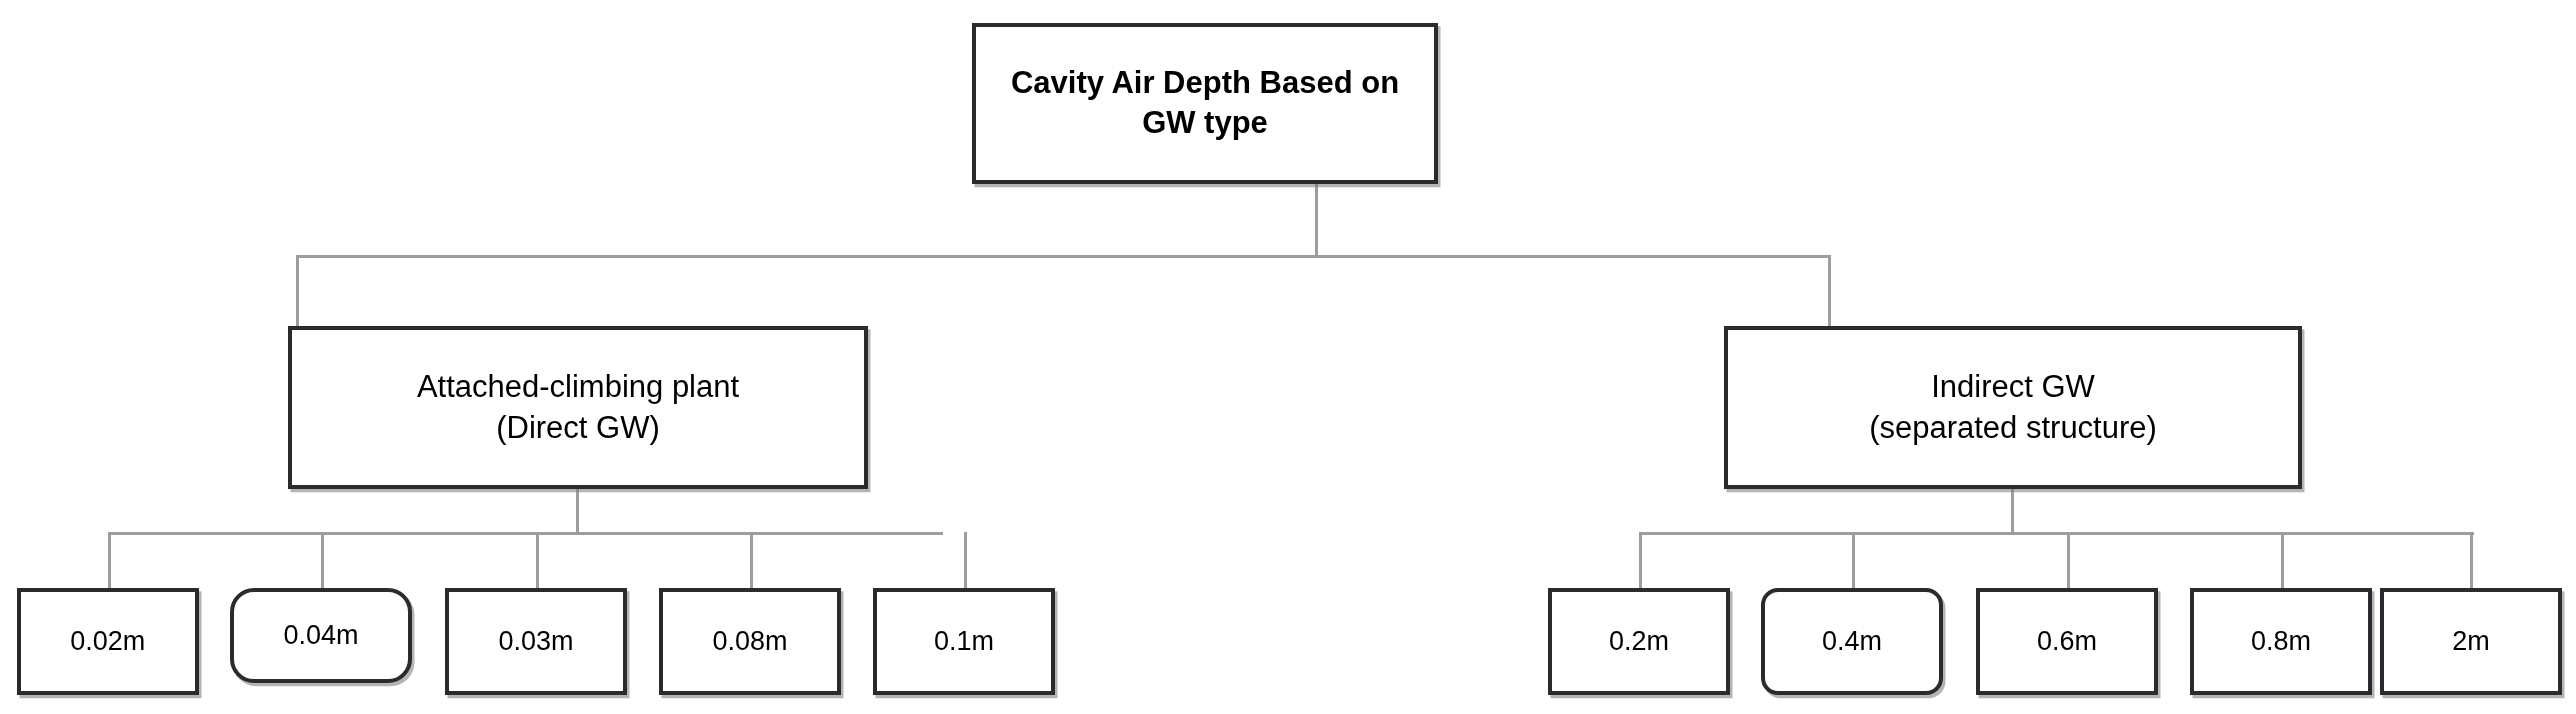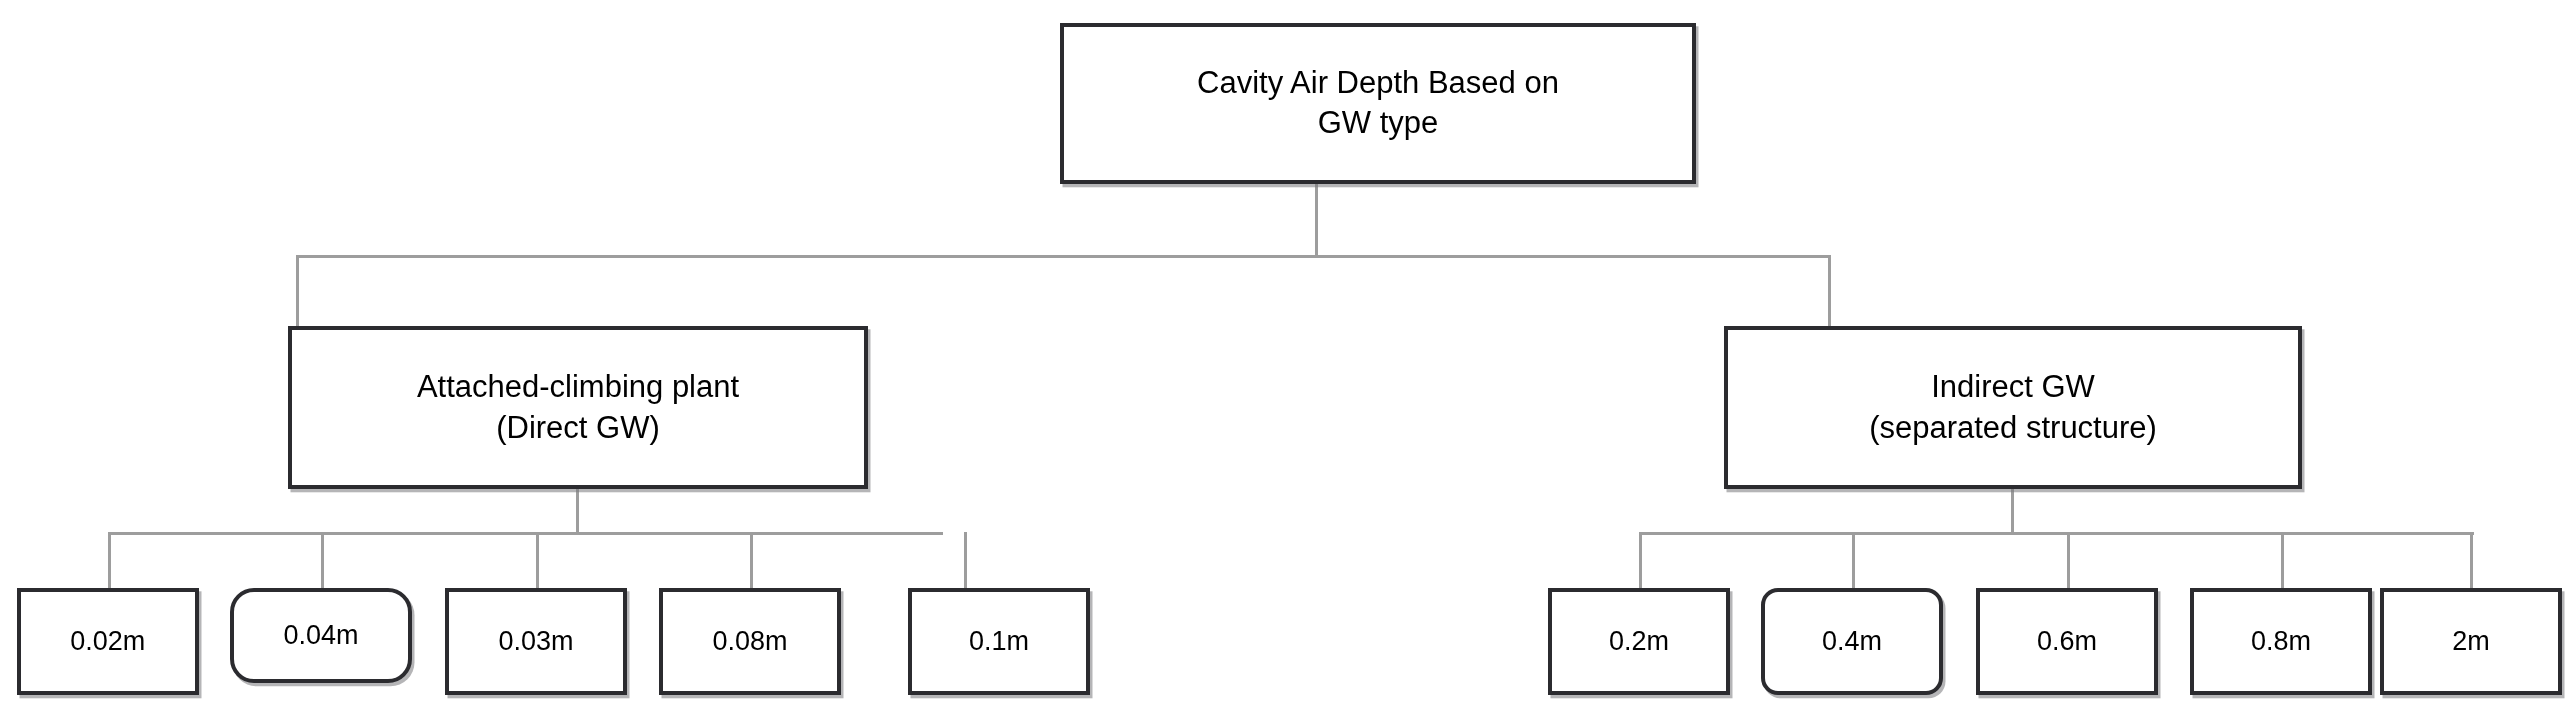--- a/index.html
+++ b/index.html
@@ -73,21 +73,21 @@
   <div class="edge v" style="left:964px; top:532px; height:58px;"></div>
 
   <div class="edge v" style="left:2011px; top:488px; height:45px;"></div>
   <div class="edge h" style="left:1639px; top:532px; width:835px;"></div>
   <div class="edge v" style="left:1639px; top:532px; height:58px;"></div>
   <div class="edge v" style="left:1852px; top:532px; height:58px;"></div>
   <div class="edge v" style="left:2067px; top:532px; height:58px;"></div>
   <div class="edge v" style="left:2281px; top:532px; height:58px;"></div>
   <div class="edge v" style="left:2470px; top:532px; height:58px;"></div>
 
-  <div class="node node-root" style="left:1060px; top:22.5px; width:636px; height:161px;">
+  <div class="node node-root" style="left:972px; top:22.5px; width:466px; height:161px;font-weight:bold;">
     <span class="label">Cavity Air Depth Based on
 GW type</span>
   </div>
 
   <div class="node node-branch" style="left:288px; top:326px; width:580px; height:163px;">
     <span class="label">Attached-climbing plant
 (Direct GW)</span>
   </div>
 
   <div class="node node-branch" style="left:1724px; top:326px; width:578px; height:163px;">
@@ -100,21 +100,21 @@
   </div>
   <div class="node node-leaf" style="left:230px; top:588px; width:182px; height:95px;border-radius:24px;">
     <span class="label">0.04m</span>
   </div>
   <div class="node node-leaf" style="left:445px; top:588px; width:182px; height:107px;">
     <span class="label">0.03m</span>
   </div>
   <div class="node node-leaf" style="left:659px; top:588px; width:182px; height:107px;">
     <span class="label">0.08m</span>
   </div>
-  <div class="node node-leaf" style="left:908px; top:588px; width:182px; height:107px;">
+  <div class="node node-leaf" style="left:873px; top:588px; width:182px; height:107px;">
     <span class="label">0.1m</span>
   </div>
 
   <div class="node node-leaf" style="left:1548px; top:588px; width:182px; height:107px;">
     <span class="label">0.2m</span>
   </div>
   <div class="node node-leaf" style="left:1761px; top:588px; width:182px; height:107px;border-radius:17px;">
     <span class="label">0.4m</span>
   </div>
   <div class="node node-leaf" style="left:1976px; top:588px; width:182px; height:107px;">

